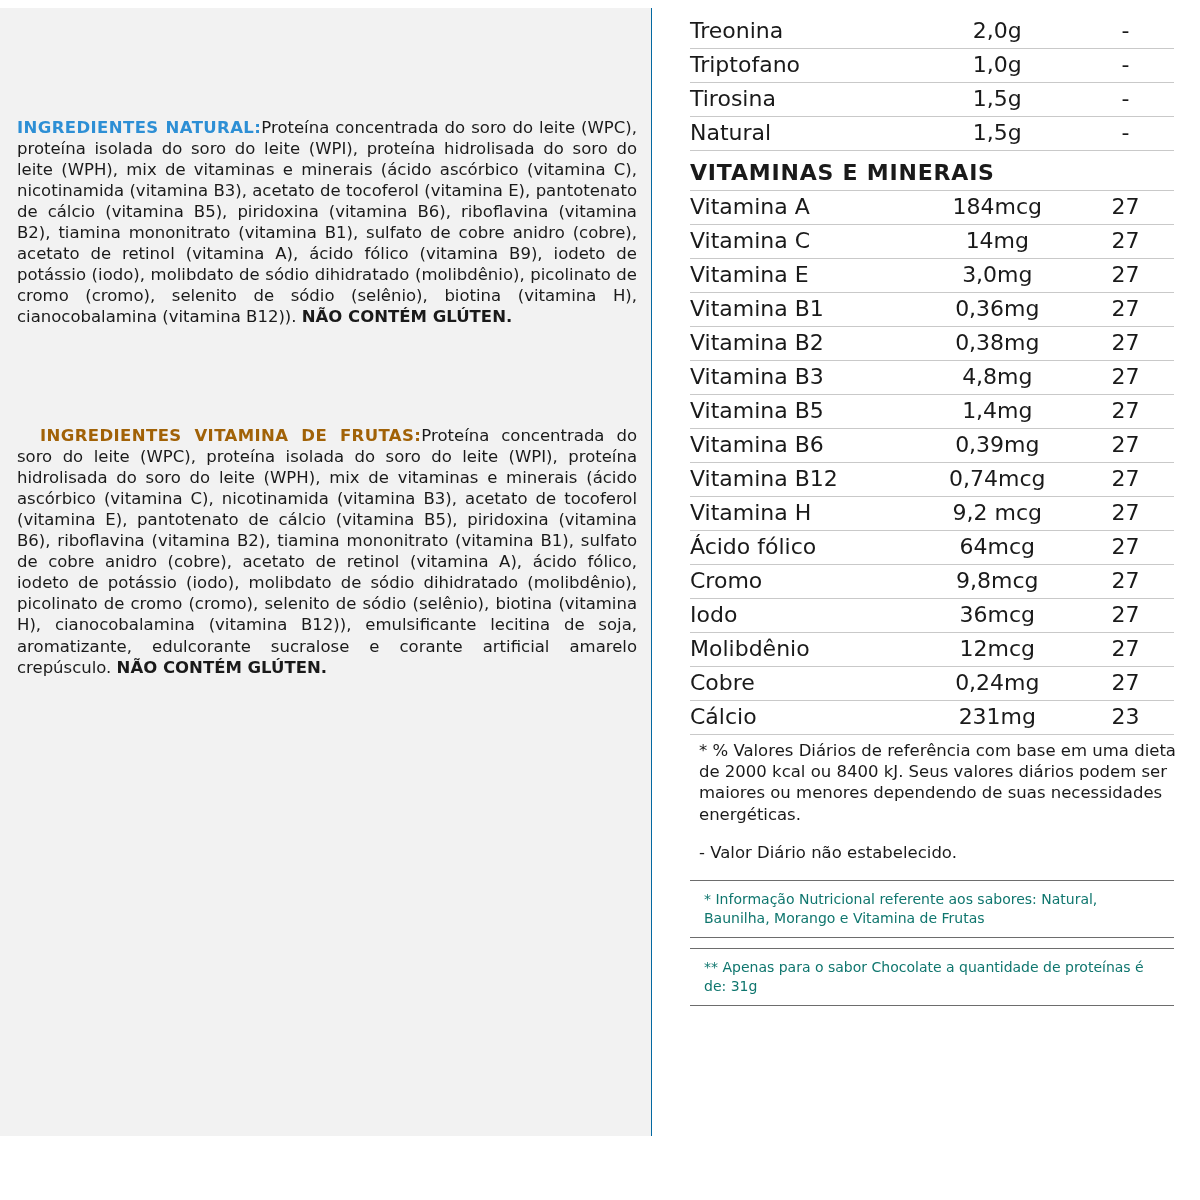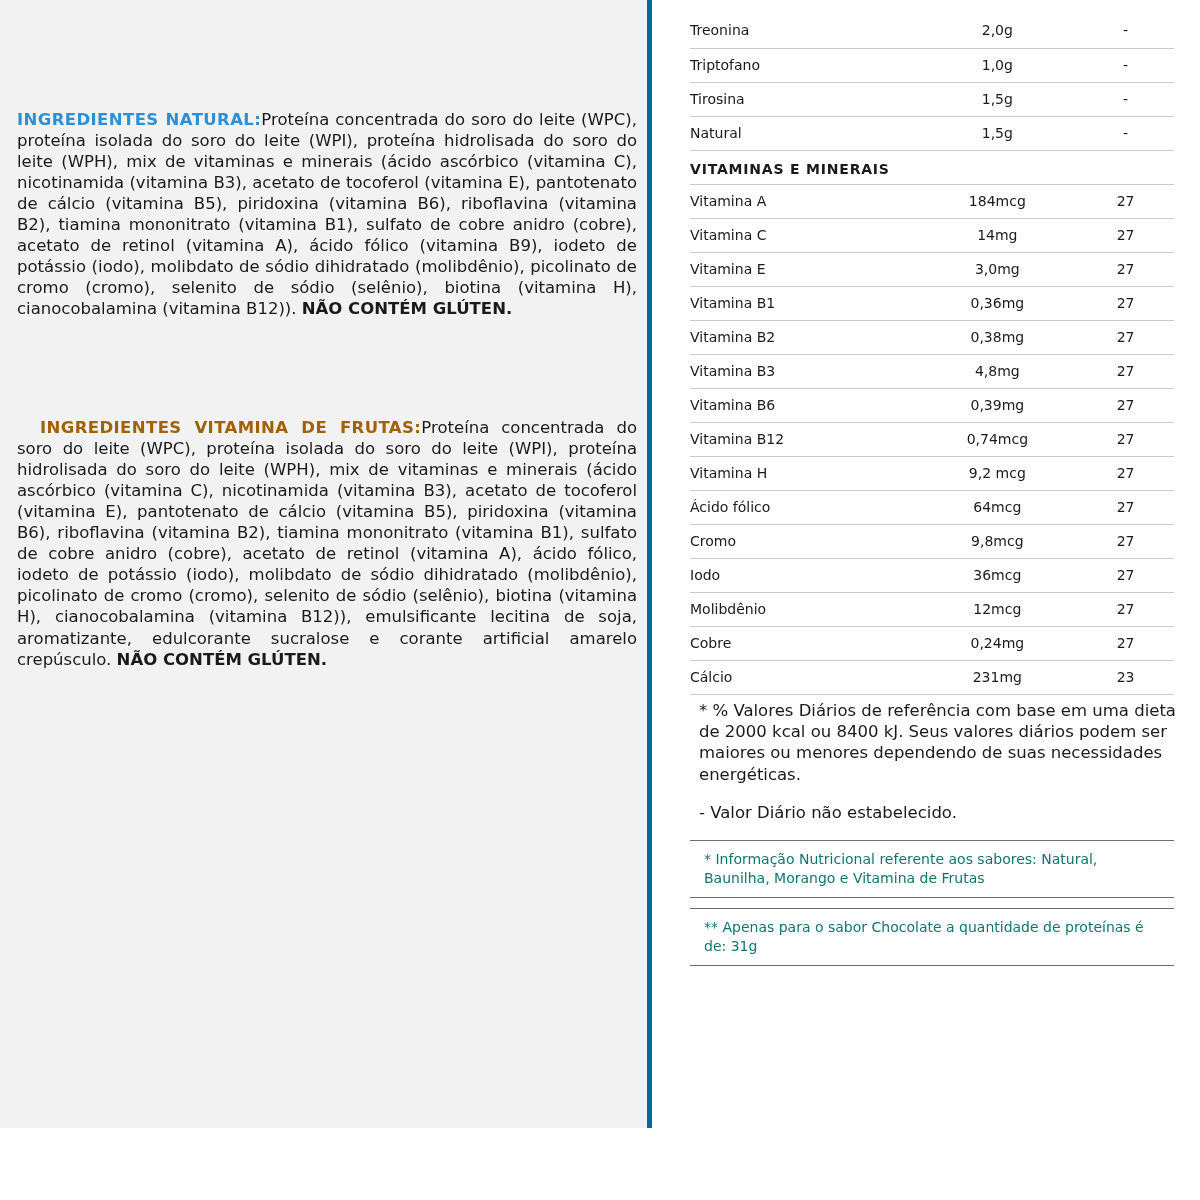--- a/index.html
+++ b/index.html
@@ -16,25 +16,25 @@
     width: 1200px;
     height: 1200px;
     background: #ffffff;
     overflow: hidden;
   }
 
   
   #left-panel {
     position: absolute;
     left: 0;
-    top: 0;
+    top: 8px;
     width: 652px;
     height: 1128px;
     background: #f2f2f2;
-    border-right: 5px solid #0369a1;
+    border-right: 1px solid #0369a1;
   }
   .ing-block {
     position: absolute;
     left: 17px;
     width: 620px;
     text-align: justify;
     font-size: 16.5px;
     line-height: 1.28;
     color: #1a1a1a;
   }
@@ -54,21 +54,21 @@
     position: absolute;
     left: 690px;
     top: 0;
     width: 500px;
     height: 1200px;
   }
 
   table.nutri {
     width: 484px;
     border-collapse: collapse;
-    font-size: 14px;
+    font-size: 22px;
     color: #1a1a1a;
   }
   table.nutri tr { height: 34px; }
   table.nutri td {
     border-bottom: 1px solid #c9c9c9;
     padding: 2px 0 3px 0;
     vertical-align: middle;
     white-space: nowrap;
   }
   td.c-name  { width: 47%; text-align: left; padding-left: 9px; }
@@ -182,20 +182,25 @@
           <td class="c-name">Vitamina B2</td>
           <td class="c-qty">0,38mg</td>
           <td class="c-vd">27</td>
         </tr>
         <tr>
           <td class="c-name">Vitamina B3</td>
           <td class="c-qty">4,8mg</td>
           <td class="c-vd">27</td>
         </tr>
         <tr>
+          <td class="c-name">Vitamina B5</td>
+          <td class="c-qty">1,4mg</td>
+          <td class="c-vd">27</td>
+        </tr>
+        <tr>
           <td class="c-name">Vitamina B6</td>
           <td class="c-qty">0,39mg</td>
           <td class="c-vd">27</td>
         </tr>
         <tr>
           <td class="c-name">Vitamina B12</td>
           <td class="c-qty">0,74mcg</td>
           <td class="c-vd">27</td>
         </tr>
         <tr>

